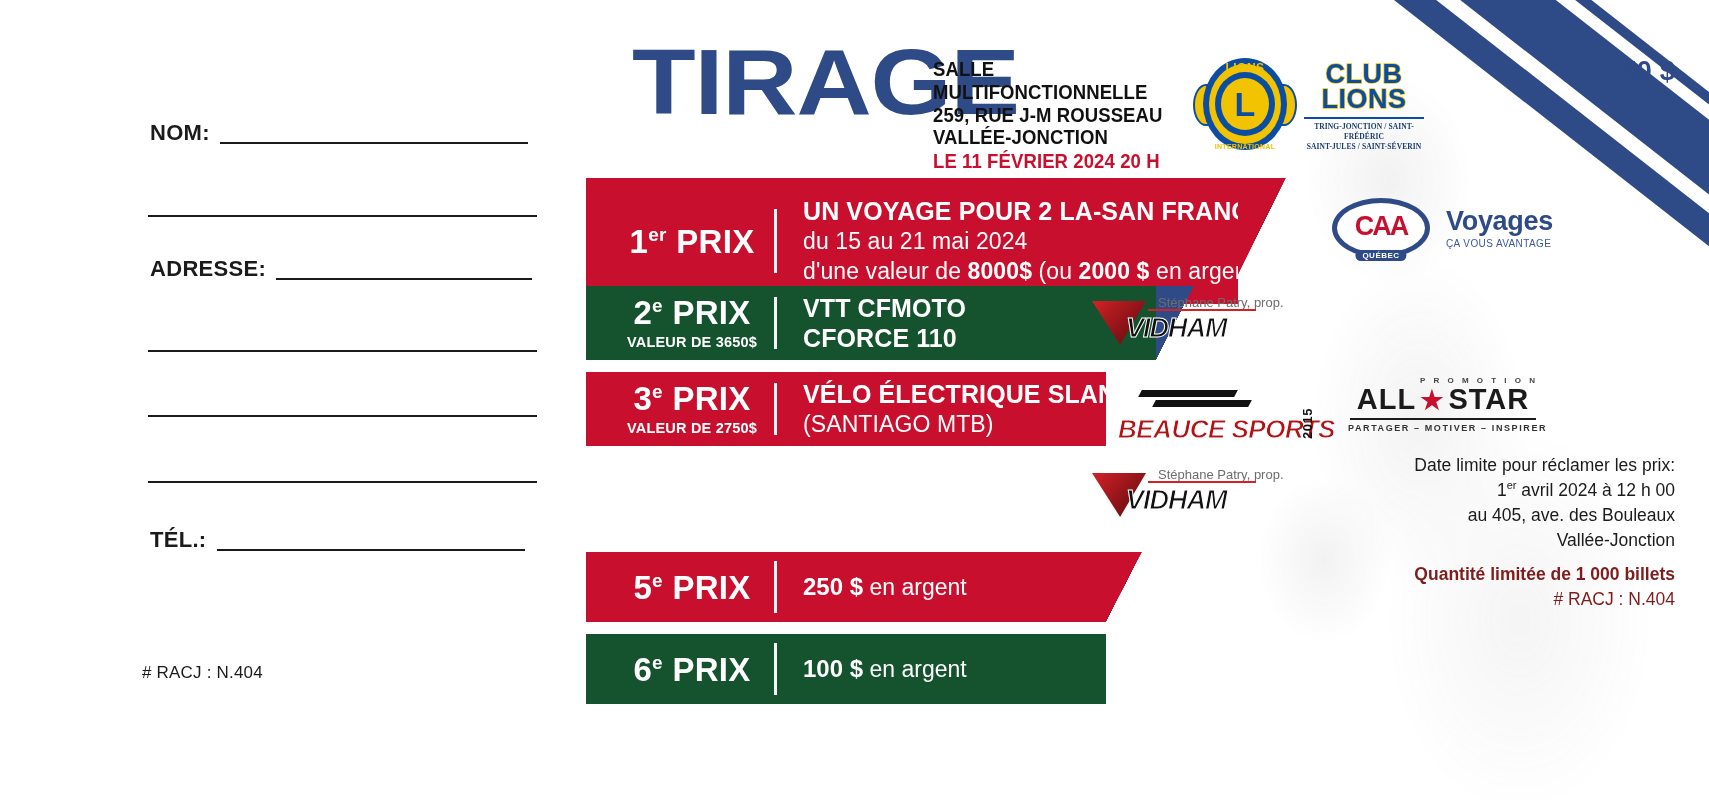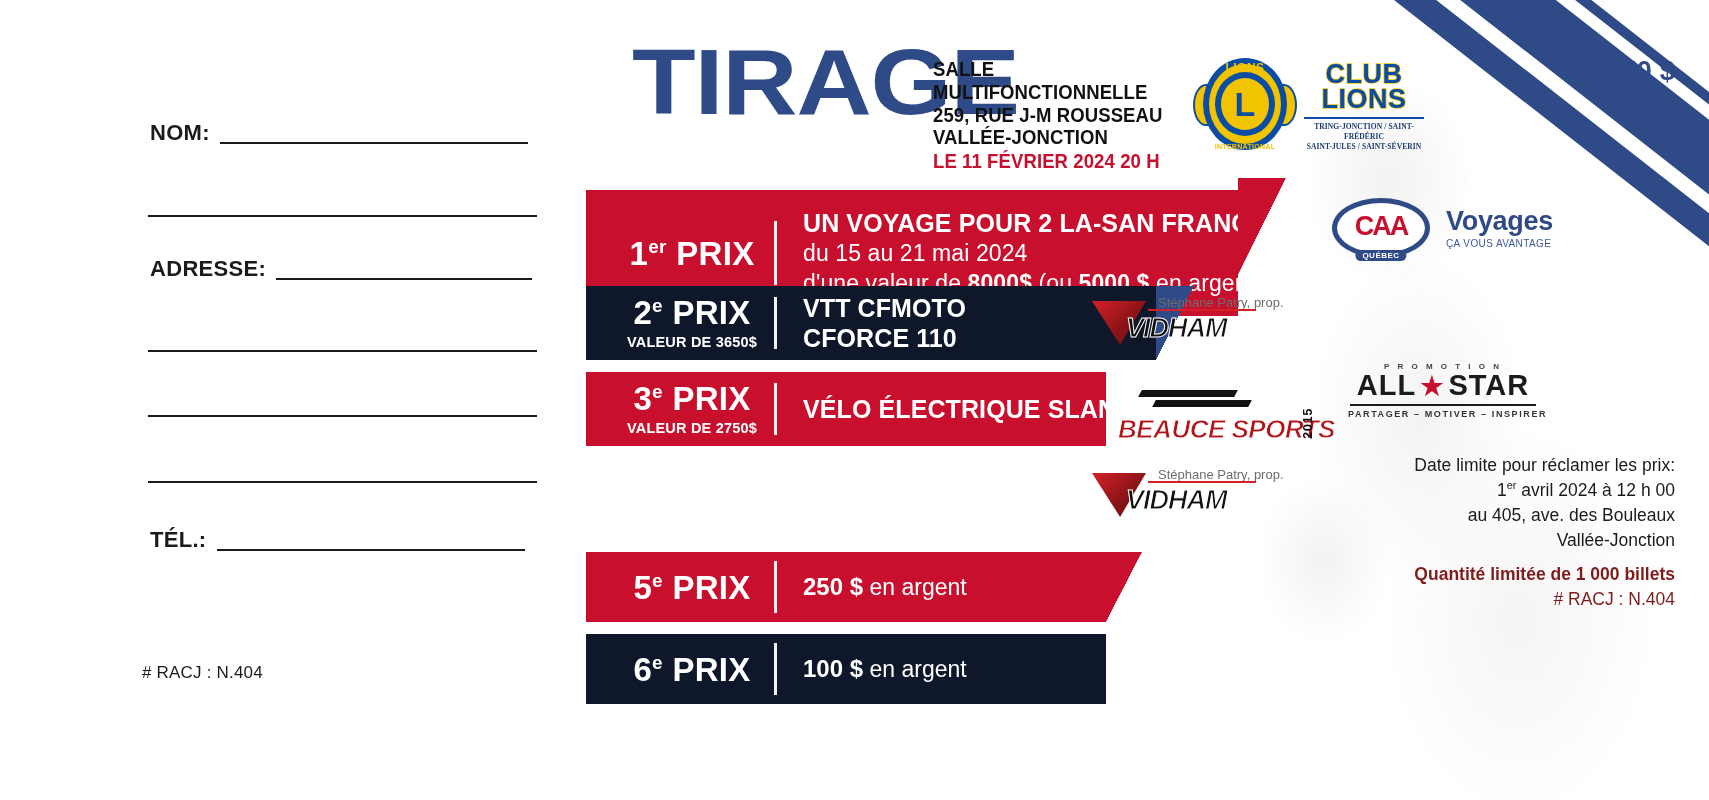--- a/index.html
+++ b/index.html
@@ -129,21 +129,21 @@
     font-size:14.5px;font-weight:bold;letter-spacing:.2px;margin-top:5px;white-space:nowrap;
   }
   .divider{width:3px;height:52px;background:#fff;flex:0 0 3px;opacity:.95;}
   .prize-desc{padding-left:26px;line-height:1.2;}
   .desc-main{font-size:25px;font-weight:bold;letter-spacing:.1px;white-space:nowrap;}
   .desc-sub{font-size:23px;font-weight:normal;letter-spacing:.1px;white-space:nowrap;margin-top:2px;}
   .desc-sub b{font-weight:bold;}
   .desc-one{font-size:23px;font-weight:normal;white-space:nowrap;}
   .desc-one b{font-weight:bold;font-size:24px;}
   .red{background:#C8102E;}
-  .blue{background:#0f172a;}
+  .blue{background:#14532d;}
   .chev{
     position:absolute;top:0;height:100%;width:34px;
   }
   .chev.red{background:linear-gradient(to bottom right,#C8102E 49.6%,transparent 50%);}
   .chev.blue{background:linear-gradient(to bottom right,#2E4A87 49.6%,transparent 50%);}
 
   
   .vidham{position:absolute;width:170px;height:60px;}
   .vidham .v-mark{
     position:absolute;left:0;top:8px;width:54px;height:44px;
@@ -166,21 +166,21 @@
     font-style:italic;letter-spacing:-.5px;-webkit-text-stroke:.8px #fff;white-space:nowrap;
   }
   .beauce .b-yr{
     position:absolute;right:-2px;top:20px;font-size:13px;font-weight:bold;color:#111;
     transform:rotate(-90deg);transform-origin:right top;letter-spacing:.5px;
   }
   .beauce .flag{
     position:absolute;top:0;height:7px;background:#111;transform:skewX(-28deg);
   }
 
-  .allstar{position:absolute;left:1348px;top:362px;width:190px;height:78px;text-align:center;}
+  .allstar{position:absolute;left:1348px;top:376px;width:190px;height:78px;text-align:right;}
   .allstar .as-promo{
     font-size:8px;font-weight:bold;color:#444;letter-spacing:3px;margin-bottom:1px;
   }
   .allstar .as-main{
     font-size:29px;font-weight:bold;color:#1b1b1b;line-height:.95;letter-spacing:1px;
     display:flex;align-items:center;justify-content:center;gap:4px;white-space:nowrap;
   }
   .as-star{color:#C8102E;font-size:26px;line-height:1;}
   .allstar .as-rule{height:2px;background:#1b1b1b;margin:4px 2px 3px;}
   .allstar .as-sub{font-size:9px;font-weight:bold;color:#333;letter-spacing:1.6px;white-space:nowrap;}
@@ -275,34 +275,34 @@
   </div>
 
   <div class="club-lions">
     <div class="cl-word">CLUB</div>
     <div class="cl-word">LIONS</div>
     <div class="cl-rule"></div>
     <div class="cl-sub">TRING-JONCTION / SAINT-FRÉDÉRIC</div>
     <div class="cl-sub">SAINT-JULES / SAINT-SÉVERIN</div>
   </div>
 
-  <div class="prize red" style="left:586px;top:190px;width:652px;height:126px;align-items:center;">
+  <div class="prize red" style="left:586px;top:178px;width:652px;height:126px;align-items:center;">
     <div class="body">
       <div class="prize-rank">
         <div class="rank-main">
           <span>1</span><sup>er</sup>
           <span>PRIX</span>
         </div>
       </div>
       <div class="divider" style="height:64px;"></div>
       <div class="prize-desc">
         <div class="desc-main">UN VOYAGE POUR 2 LA-SAN FRANCISCO</div>
         <div class="desc-sub">du 15 au 21 mai 2024</div>
         <div class="desc-sub">
-          <span>d'une valeur de </span><b>8000$</b><span> (ou </span><b>5000 $</b><span> en argent)</span>
+          <span>d'une valeur de </span><b>8000$</b><span> (ou </span><b>2000 $</b><span> en argent)</span>
         </div>
       </div>
     </div>
   </div>
   <div class="chev red" style="left:1238px;top:178px;height:97px;width:48px;"></div>
 
   <div class="prize blue" style="left:586px;top:286px;width:570px;height:74px;">
     <div class="body">
       <div class="prize-rank">
         <div class="rank-main">
@@ -325,20 +325,21 @@
       <div class="prize-rank">
         <div class="rank-main">
           <span>3</span><sup>e</sup>
           <span>PRIX</span>
         </div>
         <div class="rank-val">VALEUR DE 2750$</div>
       </div>
       <div class="divider"></div>
       <div class="prize-desc">
         <div class="desc-main">VÉLO ÉLECTRIQUE SLANE</div>
+        <div class="desc-sub">(SANTIAGO MTB)</div>
       </div>
     </div>
   </div>
 
 
   <div class="prize red" style="left:586px;top:552px;width:520px;height:70px;">
     <div class="body">
       <div class="prize-rank">
         <div class="rank-main">
           <span>5</span><sup>e</sup>

